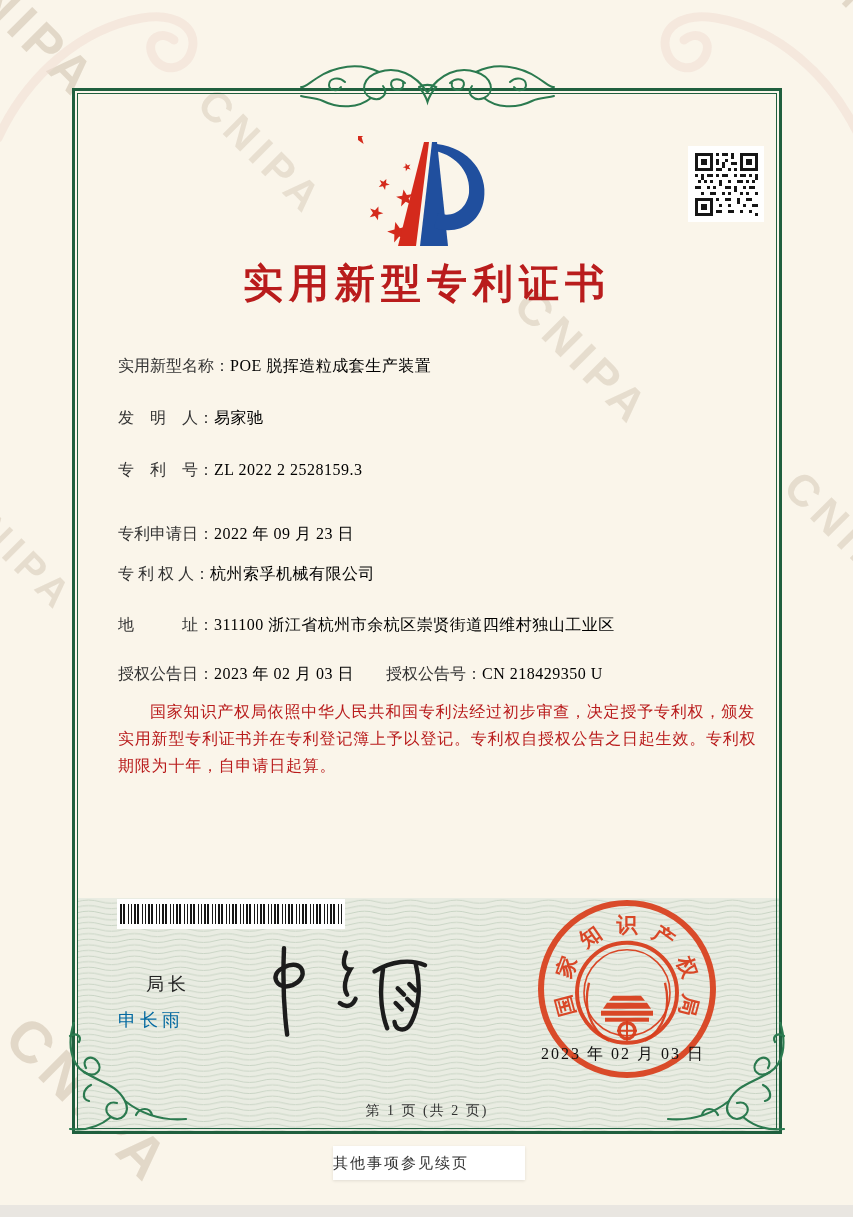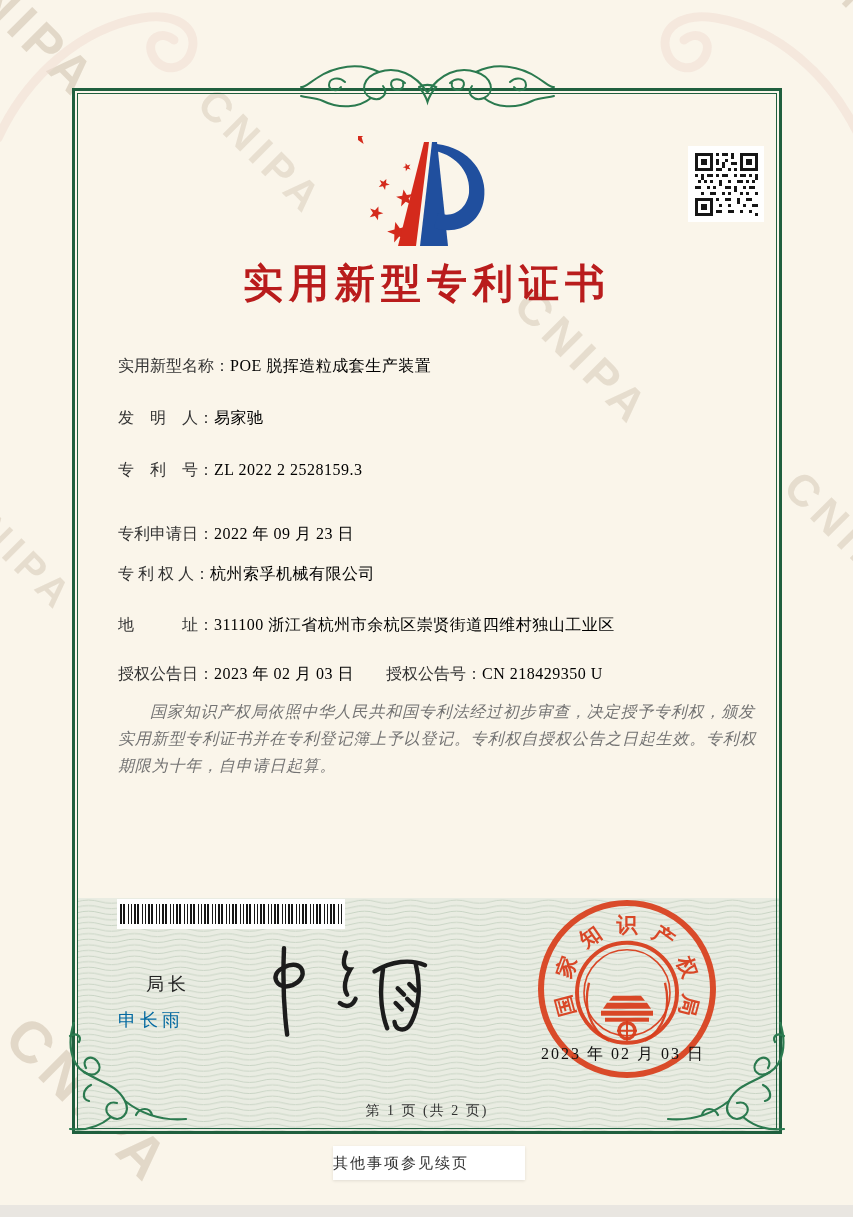--- a/index.html
+++ b/index.html
@@ -53,22 +53,21 @@
   .fields{position:absolute; left:118px; top:356px; width:650px; font-size:16px; color:#333;}
   .frow{position:absolute; left:0; white-space:nowrap;}
   .frow .flabel{color:#333;}
   .frow .fvalue{color:#000000; letter-spacing:0.5px;text-align:right;}
   .r0{top:0px;} .r1{top:52px;} .r2{top:104px;} .r3{top:156px;margin-top:12px;}
   .r4{top:208px;} .r5{top:259px;} .r6{top:308px;}
   .grant-no{position:absolute; left:268px; top:0; white-space:nowrap;}
   
   .body-text{
     position:absolute; left:118px; top:698px; width:648px;
-    font-size:16px; line-height:27px; letter-spacing:0.8px; color:#737373;
-    font-style:italic;
+    font-size:16px; line-height:27px; letter-spacing:0.8px; color:#b91c1c;
   }
   .body-text p{margin:0; text-indent:2em;}
   
   .barcode-box{position:absolute; left:117px; top:899px; width:228px; height:30px; background:#fff;}
   .barcode{
     position:absolute; left:3px; top:5px; width:222px; height:20px;
     background:repeating-linear-gradient(90deg,
       #161616 0 2px,#fff 2px 3px,#161616 3px 5px,#fff 5px 8px,
       #161616 8px 9px,#fff 9px 11px,#161616 11px 12px,#fff 12px 14px);
   }

